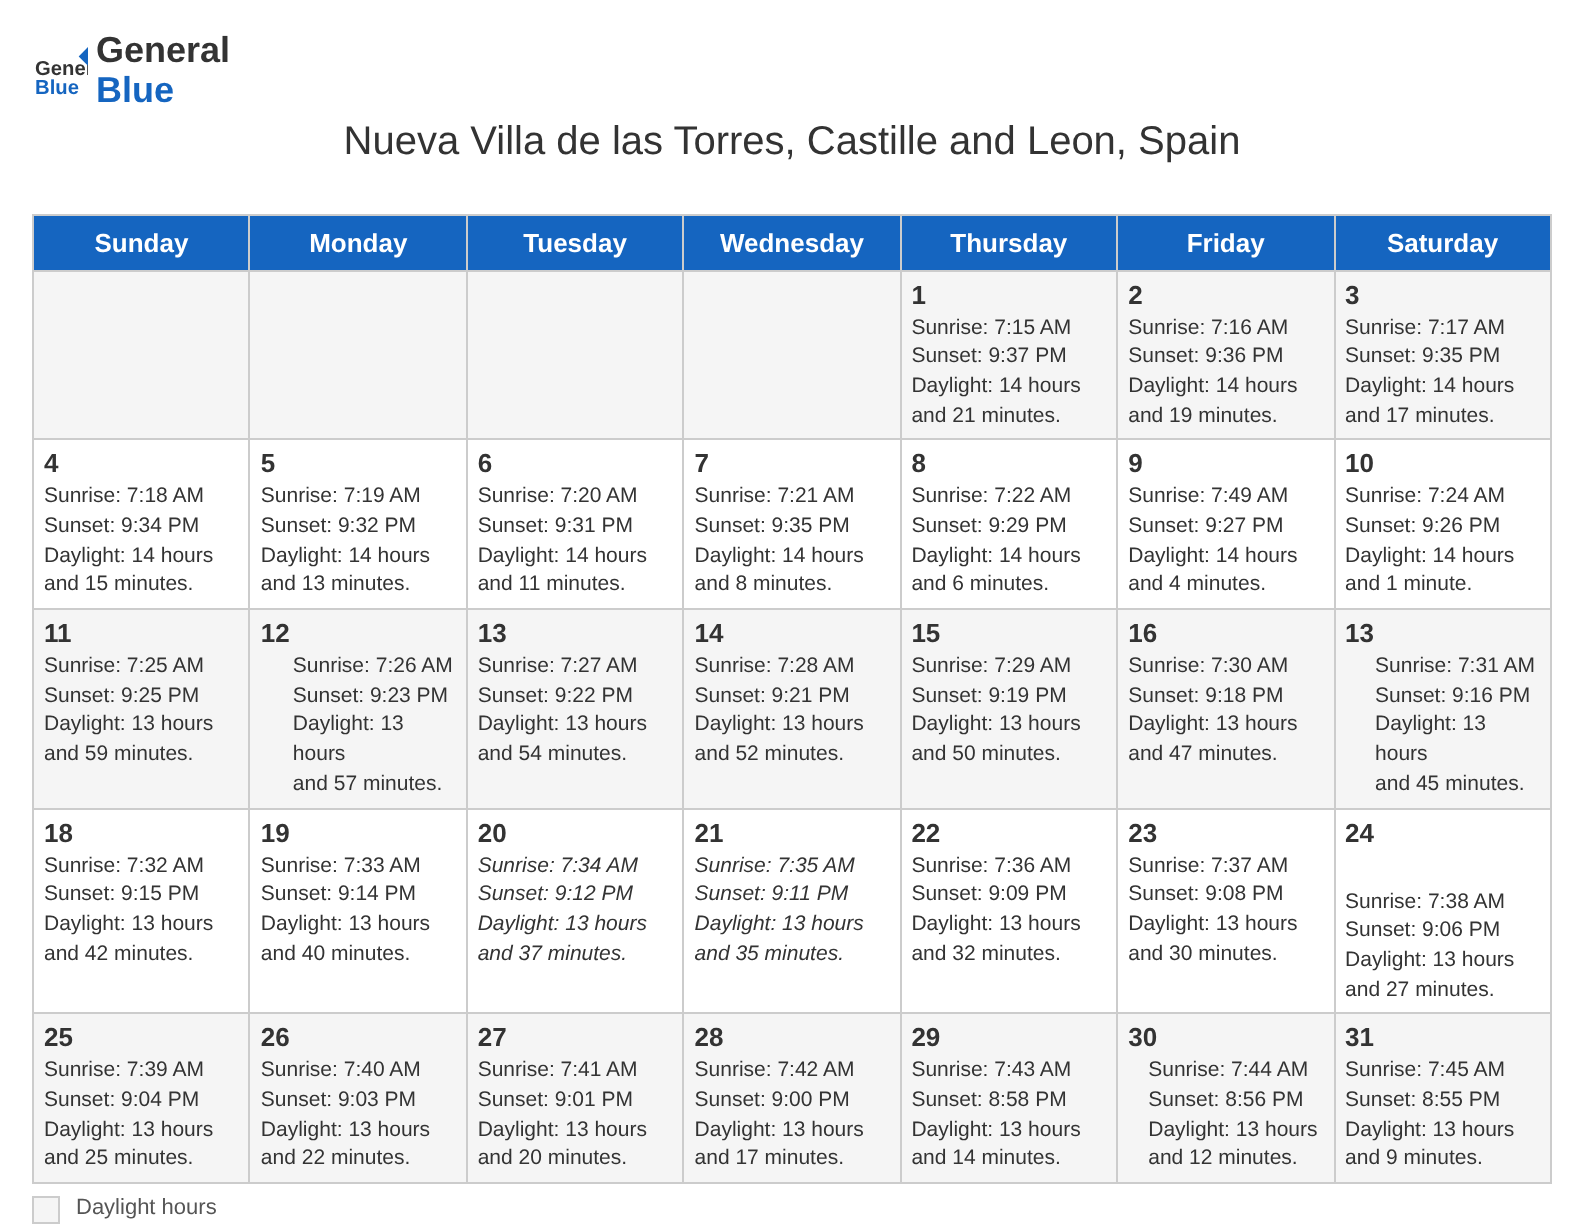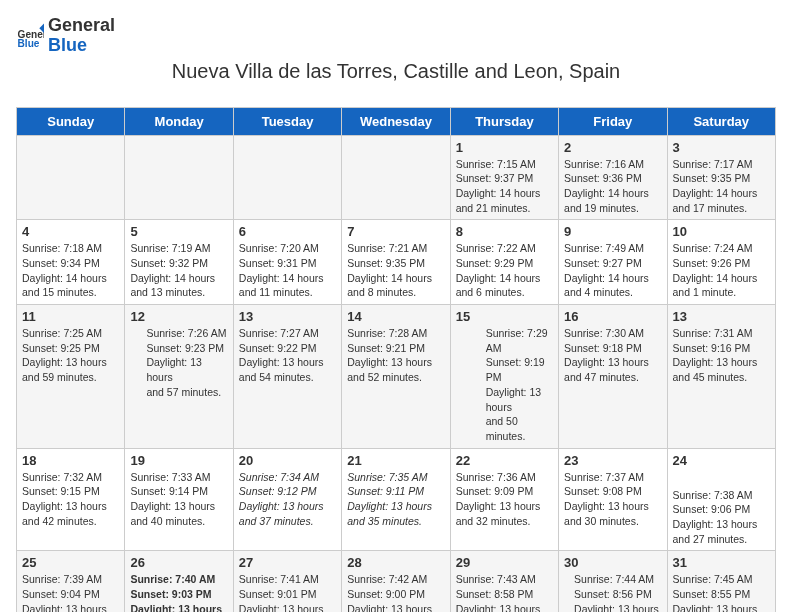--- a/index.html
+++ b/index.html
@@ -233,35 +233,35 @@
         </td>
         <td>
           <span class="day-number">14</span>
           <div class="day-info" style="white-space: pre-line;">Sunrise: 7:28 AM
 Sunset: 9:21 PM
 Daylight: 13 hours
 and 52 minutes.</div>
         </td>
         <td>
           <span class="day-number">15</span>
-          <div class="day-info" style="white-space: pre-line; margin-left: 30px;">Sunrise: 7:29 AM
+          <div class="day-info" style="white-space: pre-line;">Sunrise: 7:29 AM
 Sunset: 9:19 PM
 Daylight: 13 hours
 and 50 minutes.</div>
         </td>
         <td>
           <span class="day-number">16</span>
           <div class="day-info" style="white-space: pre-line;">Sunrise: 7:30 AM
 Sunset: 9:18 PM
 Daylight: 13 hours
 and 47 minutes.</div>
         </td>
         <td>
           <span class="day-number">13</span>
-          <div class="day-info" style="white-space: pre-line;">Sunrise: 7:31 AM
+          <div class="day-info" style="white-space: pre-line; margin-left: 15px;">Sunrise: 7:31 AM
 Sunset: 9:16 PM
 Daylight: 13 hours
 and 45 minutes.</div>
         </td>
       </tr>
       <tr>
         <td>
           <span class="day-number">18</span>
           <div class="day-info" style="white-space: pre-line;">Sunrise: 7:32 AM
 Sunset: 9:15 PM
@@ -314,21 +314,21 @@
       <tr>
         <td>
           <span class="day-number">25</span>
           <div class="day-info" style="white-space: pre-line;">Sunrise: 7:39 AM
 Sunset: 9:04 PM
 Daylight: 13 hours
 and 25 minutes.</div>
         </td>
         <td>
           <span class="day-number">26</span>
-          <div class="day-info" style="white-space: pre-line; font-weight: bold;">Sunrise: 7:40 AM
+          <div class="day-info" style="white-space: pre-line;">Sunrise: 7:40 AM
 Sunset: 9:03 PM
 Daylight: 13 hours
 and 22 minutes.</div>
         </td>
         <td>
           <span class="day-number">27</span>
           <div class="day-info" style="white-space: pre-line;">Sunrise: 7:41 AM
 Sunset: 9:01 PM
 Daylight: 13 hours
 and 20 minutes.</div>

